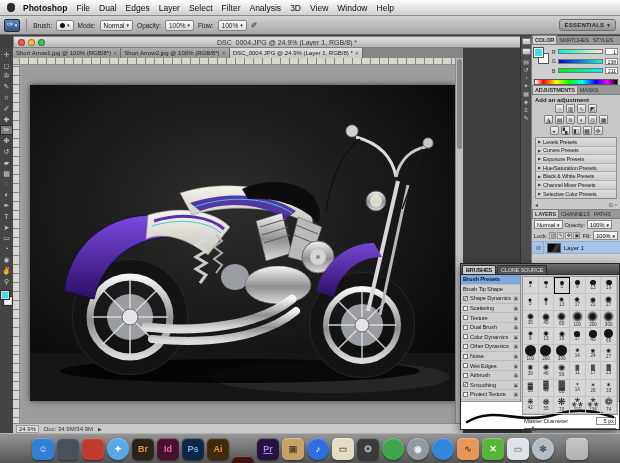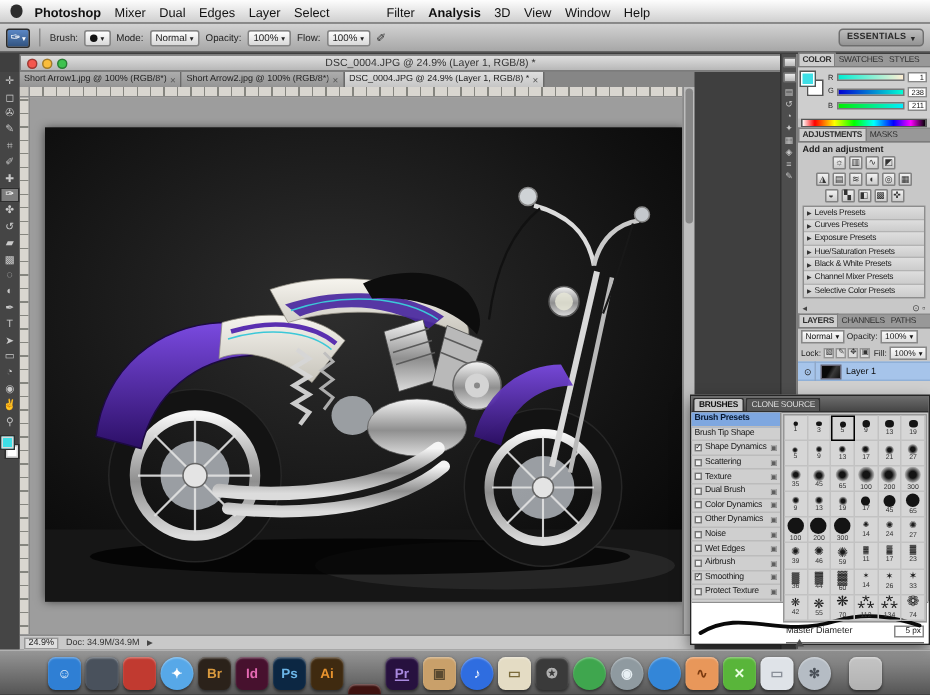--- a/index.html
+++ b/index.html
@@ -181,27 +181,27 @@
 </style>
 </head>
 <body>
 
 <div id="screen">
 
   <div class="menubar">
     <span class="apple"></span>
     <div id="menu-items">
         <div class="menu-item bold" style="display: inline-block;">Photoshop</div>
-        <div class="menu-item" style="display: inline-block;">Mixer</div>
+        <div class="menu-item" style="display: inline-block;">File</div>
         <div class="menu-item" style="display: inline-block;">Dual</div>
         <div class="menu-item" style="display: inline-block;">Edges</div>
         <div class="menu-item" style="display: inline-block;">Layer</div>
         <div class="menu-item" style="display: inline-block;">Select</div>
-        <div class="menu-item" style="display: inline-block; margin-left: 29px;">Filter</div>
-        <div class="menu-item" style="display: inline-block; font-weight: bold;">Analysis</div>
+        <div class="menu-item" style="display: inline-block;">Filter</div>
+        <div class="menu-item" style="display: inline-block;">Analysis</div>
         <div class="menu-item" style="display: inline-block;">3D</div>
         <div class="menu-item" style="display: inline-block;">View</div>
         <div class="menu-item" style="display: inline-block;">Window</div>
         <div class="menu-item" style="display: inline-block;">Help</div>
       </div>
   </div>
 
   <div class="optionsbar">
     <div class="tool-preset">
       <span class="tpglyph">✑</span>

